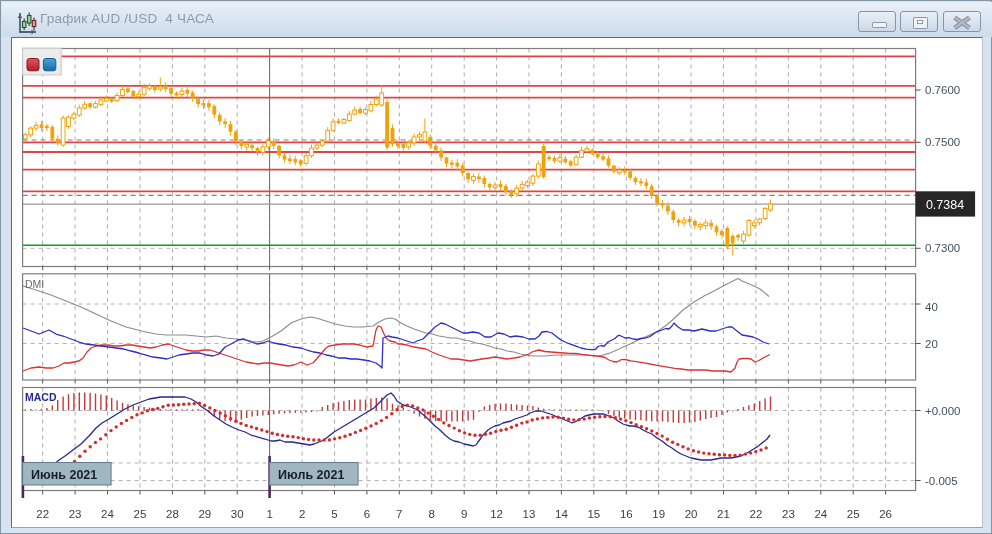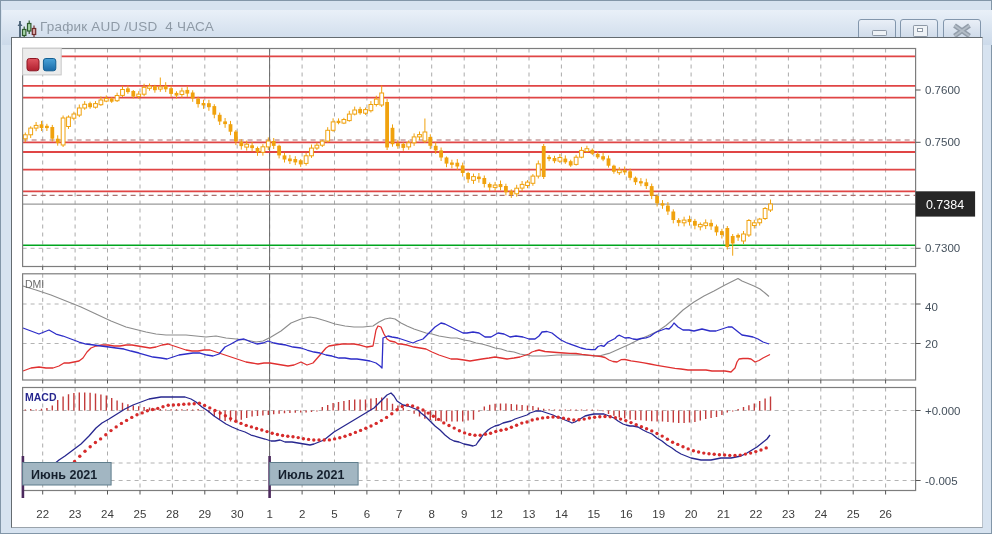--- a/index.html
+++ b/index.html
@@ -1,18 +1,18 @@
 <!DOCTYPE html>
 <html><head><meta charset="utf-8">
 <style>
 html,body{margin:0;padding:0;width:992px;height:534px;overflow:hidden;
 font-family:"Liberation Sans",sans-serif;}
 #win{position:relative;width:992px;height:534px;background:#d7e3f0;
 border:1px solid #8296a8;box-sizing:border-box;}
-#titlebar{position:absolute;left:1px;top:9px;width:990px;height:35px;
+#titlebar{position:absolute;left:1px;top:1px;width:990px;height:35px;
 background:linear-gradient(#e9f0f8,#ccdaea);}
 #title{position:absolute;left:38px;top:9px;font-size:13.5px;color:#8e9aa6;letter-spacing:0.2px;}
 #content{position:absolute;left:10px;top:36px;width:972px;height:491px;
 background:#fff;border:1px solid #646b70;border-right-color:#b9c2cb;border-bottom-color:#9aa3ab;box-sizing:border-box;}
 svg text{font-family:"Liberation Sans",sans-serif;}
 </style></head>
 <body>
 <div id="win">
 <div id="titlebar">
       <svg width="26" height="26" viewBox="0 0 26 26" style="position:absolute;left:10px;top:7px">

